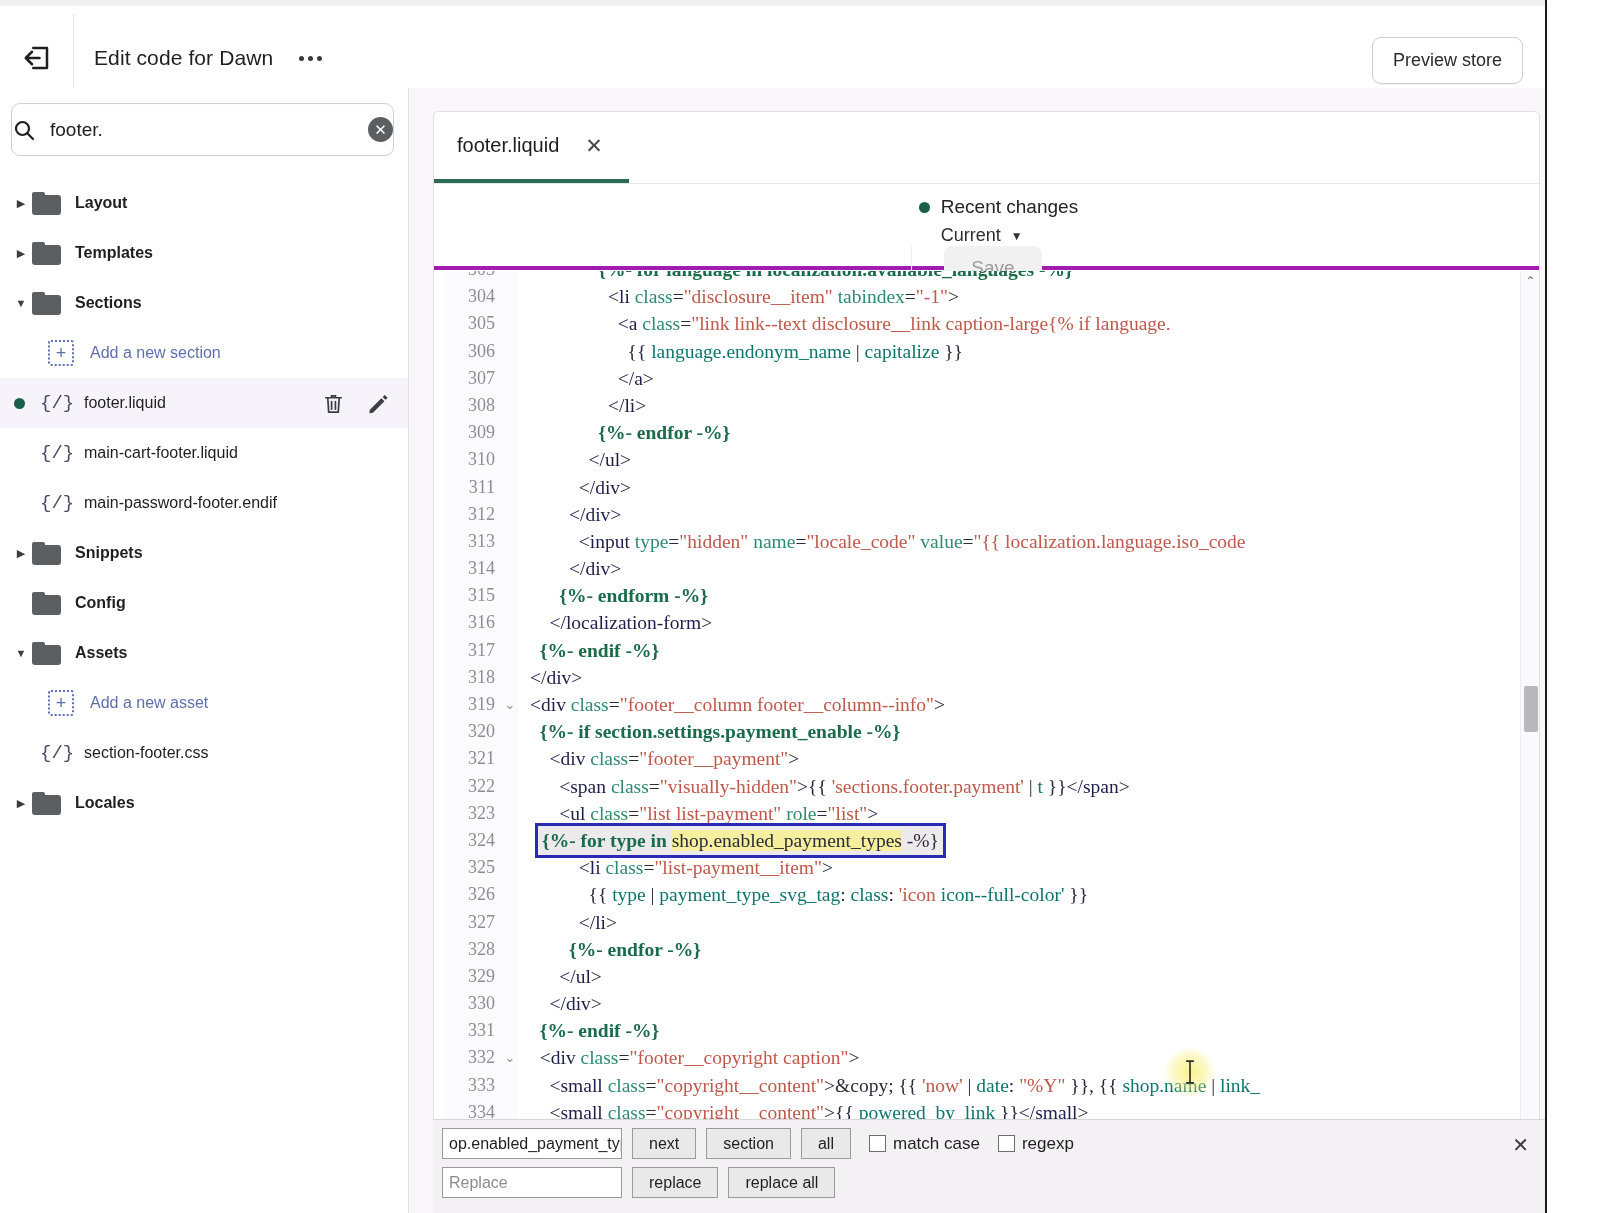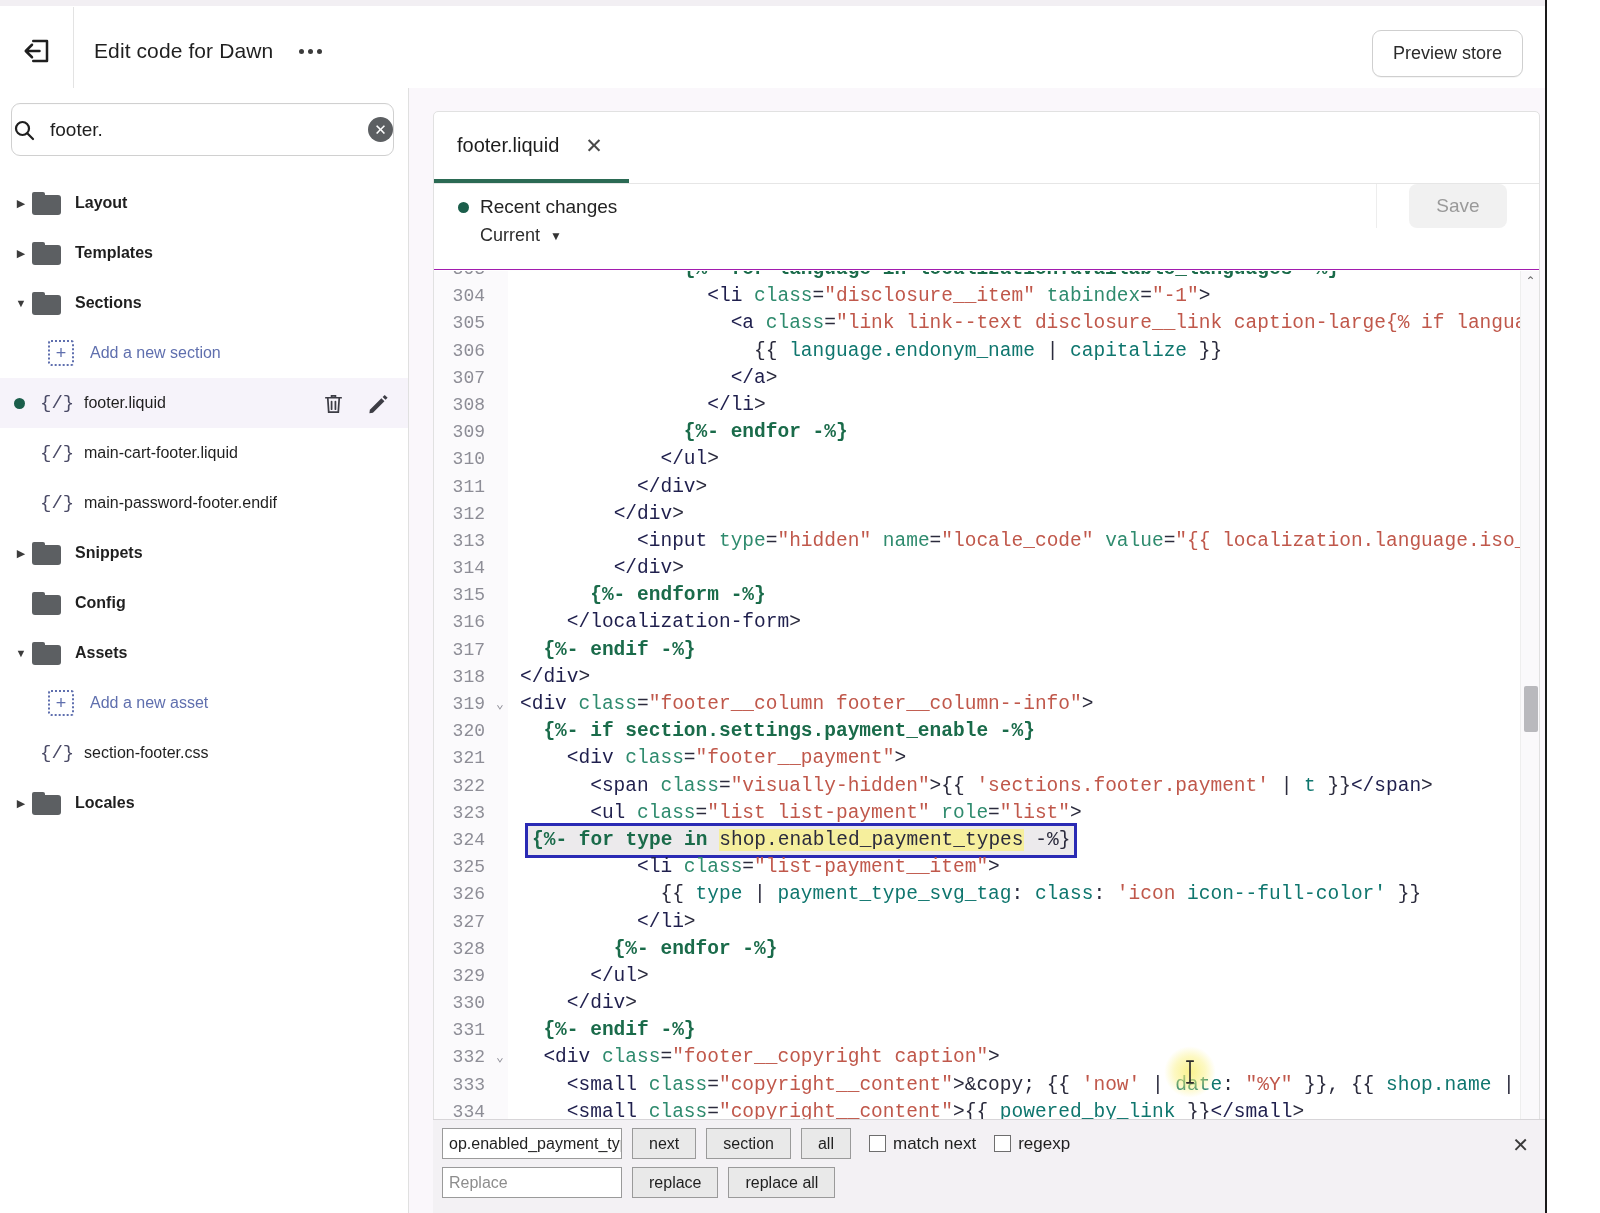--- a/index.html
+++ b/index.html
@@ -11,21 +11,21 @@
     overflow: hidden;
   }
   .app {
     position: relative;
     width: 1600px; height: 1213px;
     background: #ffffff;
   }
 
   
   .topbar {
-    position: absolute; left: 0; top: 9px;
+    position: absolute; left: 0; top: 16px;
     width: 1545px; height: 85px;
     background: #ffffff;
     border-bottom: 1px solid #e3e3e3;
     display: flex; align-items: center;
   }
   .back-cell {
     width: 74px; height: 88px;
     display: flex; align-items: center; justify-content: center;
     border-right: 1px solid #e3e3e3;
   }
@@ -146,22 +146,23 @@
   .tab {
     position: relative;
     display: flex; align-items: center; gap: 26px;
     padding: 0 26px 0 23px;
     border-bottom: 4px solid #2b6a54;
   }
   .tab-name { font-size: 20px; color: #1d1d1d; }
   .tab-x { font-size: 21px; color: #4a4a4a; line-height: 1; }
 
   .changes-bar {
-    height: 86px; display: flex; align-items: flex-start;
-    border-bottom: 1px solid #a21caf;
+    height: 86px; display: flex; align-items: center;
+    border-bottom: 4px solid #a21caf;
+    flex-direction: column;
   }
   .changes-left { flex: 1; padding: 12px 0 0 24px; }
   .rc-line { display: flex; align-items: center; gap: 11px; }
   .rc-dot { width: 11px; height: 11px; border-radius: 50%; background: #1b5e4b; }
   .rc-text { font-size: 19px; color: #232323; }
   .rc-current {
     margin: 7px 0 0 22px; font-size: 18px; color: #2d2d2d;
     display: flex; align-items: center; gap: 10px;
   }
   .rc-caret { font-size: 12px; color: #333; }
@@ -174,22 +175,22 @@
     font-size: 19px; padding: 11px 27px; border-radius: 8px;
   }
 
   
   .code-area {
     position: absolute; left: 0; top: 159px;
     width: 1105px; height: 856px;
     overflow: hidden; background: #fff;
   }
   .code-rows {
-    position: absolute; left: 0; top: -15px;
-    font-family: Liberation Mono, monospace;
+    position: absolute; left: 10px; top: -15px;
+    font-family: Liberation Serif, serif;
     font-size: 19.5px; line-height: 27.2px;
     white-space: pre;
   }
   .cline { display: flex; height: 27.2px; align-items: center; }
   .gutter {
     width: 58px; flex: none; text-align: right;
     color: #8d8d96; font-size: 18px;
     padding-right: 7px;
     background: #fbfafc;
     height: 27.2px; line-height: 27.2px;
@@ -472,21 +473,21 @@
   </div>
 
   <div class="findbar">
     <div class="find-row">
       <div class="find-input">op.enabled_payment_types</div>
       <div class="fbtn">next</div>
       <div class="fbtn">section</div>
       <div class="fbtn">all</div>
       <div class="chk-wrap">
         <span class="chk"></span>
-        <span class="chk-lbl">match next</span>
+        <span class="chk-lbl">match case</span>
       </div>
       <div class="chk-wrap">
         <span class="chk"></span>
         <span class="chk-lbl">regexp</span>
       </div>
     </div>
     <div class="find-row">
       <div class="find-input ph">Replace</div>
       <div class="fbtn">replace</div>
       <div class="fbtn">replace all</div>

